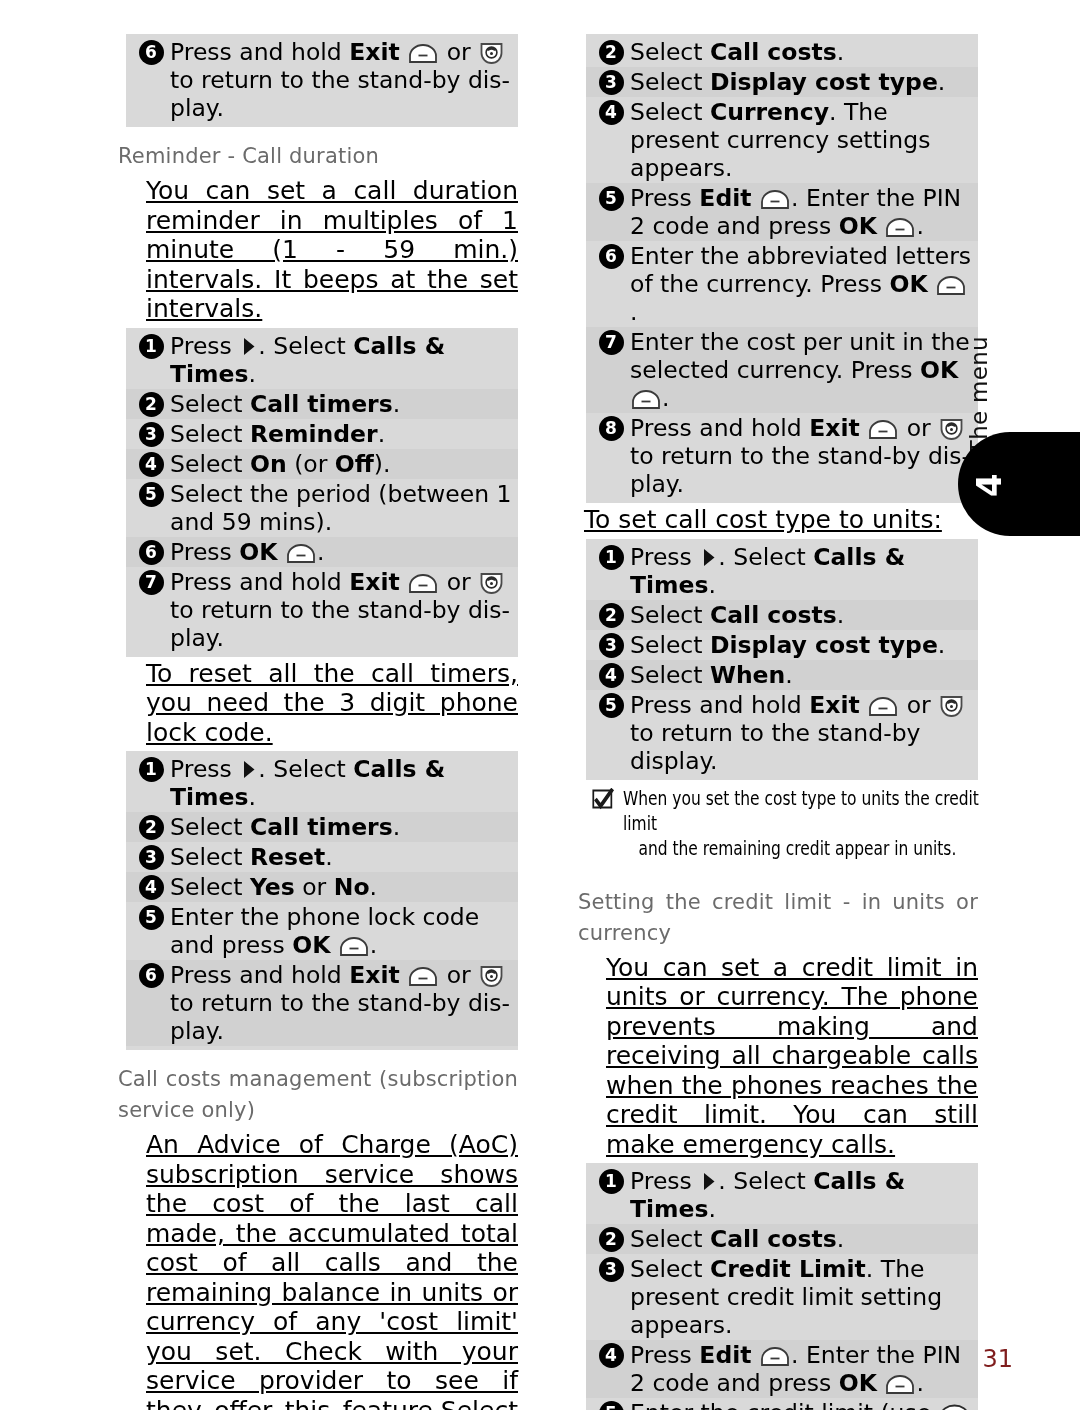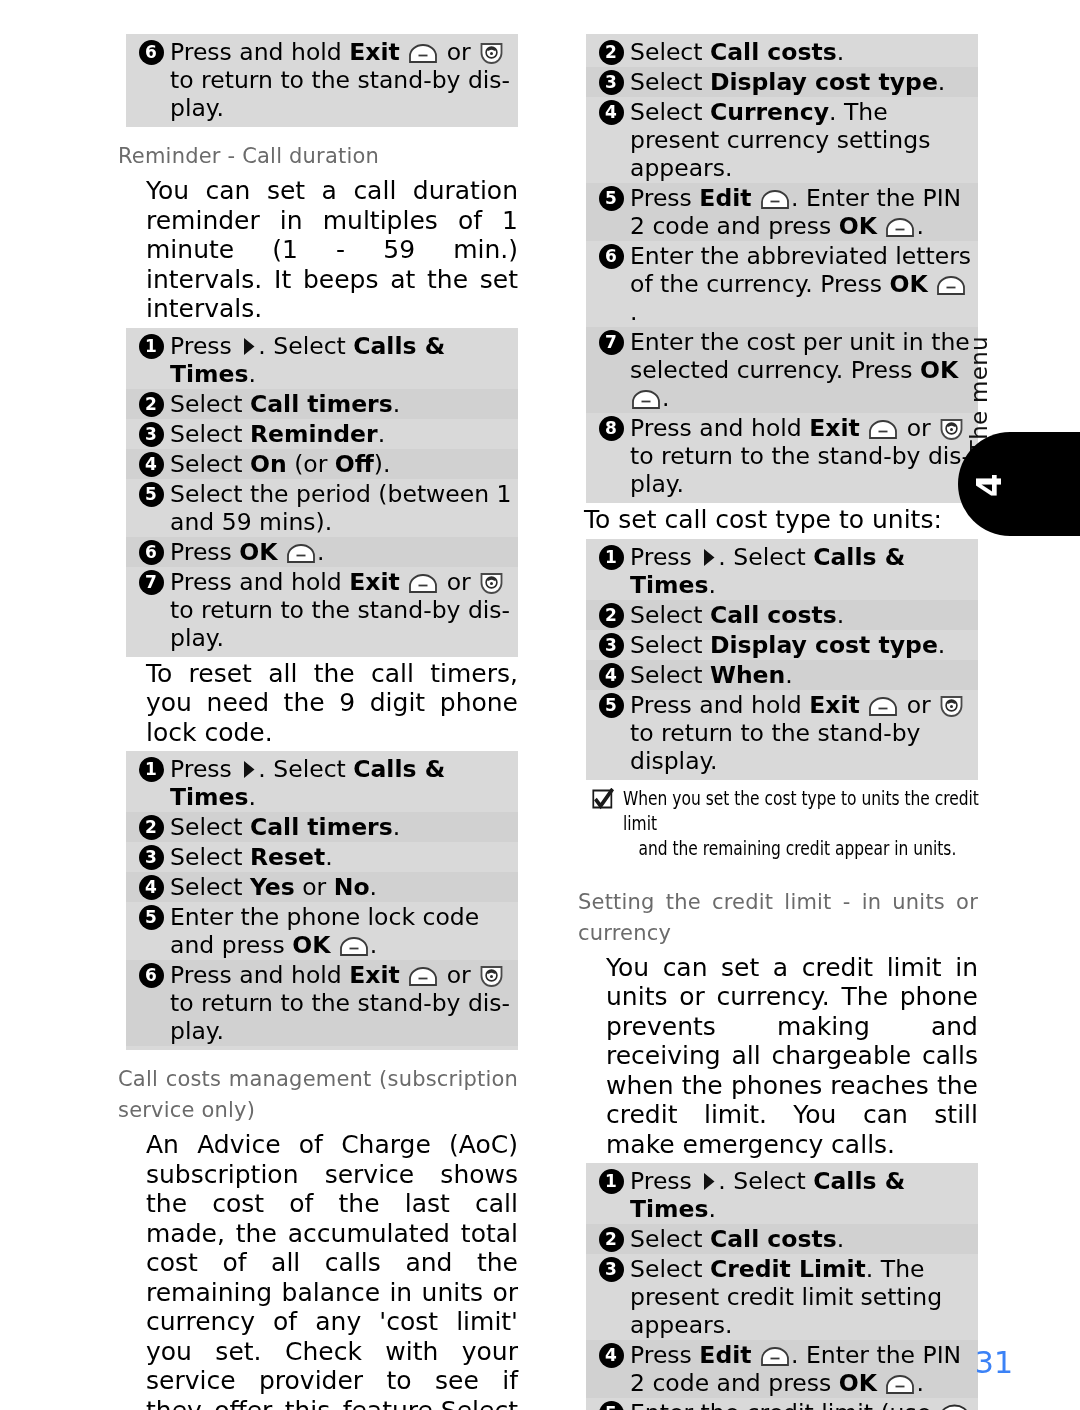--- a/index.html
+++ b/index.html
@@ -32,20 +32,21 @@
   .h2.nojust { text-align: left; }
 
   
   .para {
     font-size: 25px;
     line-height: 29.5px;
     margin: 0 0 0 28px;
     text-align: justify;
     text-justify: inter-word;
     hyphens: none;
+    text-decoration: underline;
   }
   .para.left { text-align: left; }
 
   
   .steps {
     background: #d9d9d9;
     margin: 4px 0 2px 8px;
     padding: 3px 0 4px 0;
     width: 392px;
   }
@@ -138,22 +139,22 @@
     writing-mode: vertical-rl;
     transform: rotate(180deg);
   }
 
   
   .pageno {
     position: absolute;
     left: 0; top: 1345px;
     width: 1013px;
     text-align: right;
-    font-size: 30px;
-    color: #3b82f6;
+    font-size: 24px;
+    color: #7f1d1d;
   }
 </style>
 </head>
 <body>
 
 <div class="page">
 
   <div class="col col-left">
     <div class="steps">
         <div class="step">
@@ -225,21 +226,21 @@
                 <line x1="10.5" y1="11.5" x2="19.5" y2="11.5" stroke="#3a3a3a" stroke-width="1.8"></line>
               </svg></span><span> or </span><span class="ico ico-end"><svg width="25" height="23" viewBox="0 0 25 23">
                 <path d="M2.5 2 L22.5 2 L22.5 11 A10 10 0 0 1 2.5 11 Z" fill="#ffffff" stroke="#4a4a4a" stroke-width="1.8"></path>
                 <circle cx="12.5" cy="10.5" r="5.4" fill="none" stroke="#2b2b2b" stroke-width="1.6"></circle>
                 <path d="M9.2 7.6 A6.5 6.5 0 0 1 15.8 7.6" fill="none" stroke="#2b2b2b" stroke-width="2.4" stroke-linecap="round"></path>
                 <circle cx="12.5" cy="11.6" r="1.5" fill="#2b2b2b"></circle>
               </svg></span><span> to return to the stand-by dis-play.</span></span>
         </div>
       </div>
 
-    <div class="para">To reset all the call timers, you need the 9 digit phone lock code.</div>
+    <div class="para">To reset all the call timers, you need the 3 digit phone lock code.</div>
     <div class="steps">
         <div class="step">
           <span class="num">
             <span class="cnum">1</span>
           </span>
           <span class="txt"><span>Press </span><span class="ico ico-arrow"><svg width="14" height="19" viewBox="0 0 14 19">
                 <path d="M2 1 L12.5 9.5 L2 18 Z" fill="#111111"></path>
               </svg></span><span>. Select </span><b>Calls &amp; Times</b><span>.</span></span>
         </div>
         <div class="step alt">

